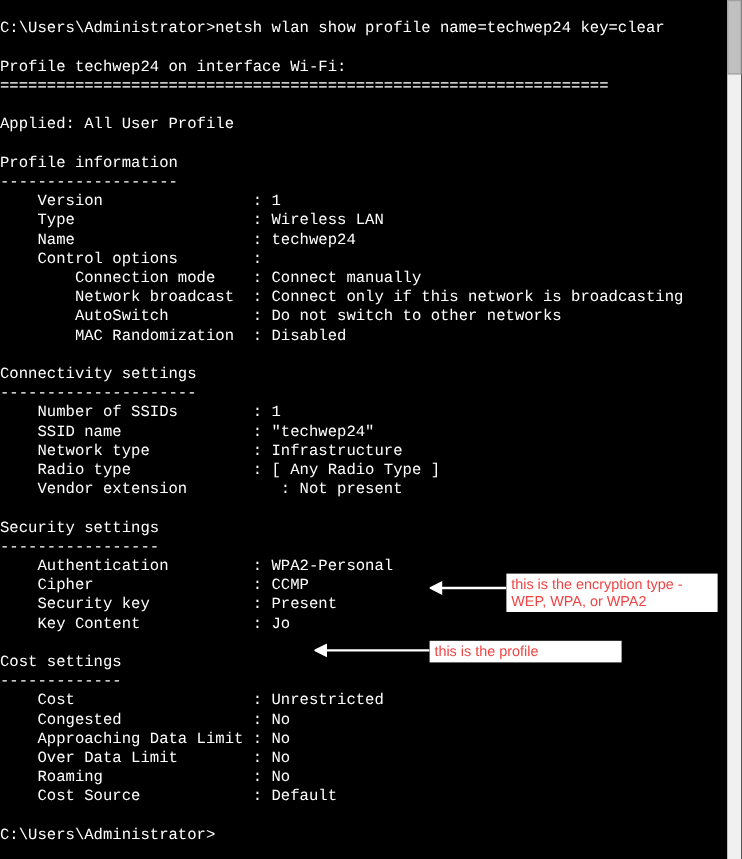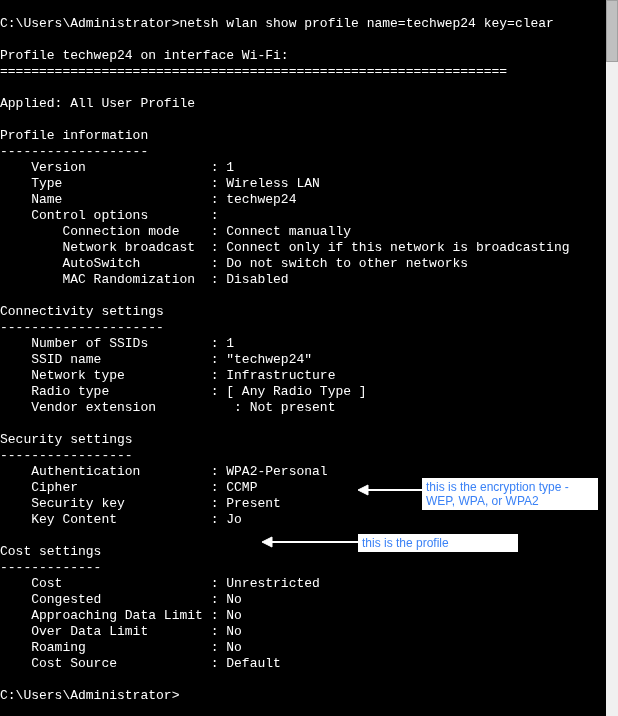--- a/index.html
+++ b/index.html
@@ -40,21 +40,21 @@
     box-sizing: border-box;
   }
   .wrap {
     position: relative;
     width: 618px;
     height: 641px;
   }
   .annot {
     position: absolute;
     background: #fff;
-    color: #3b82f6;
+    color: #ef4444;
     font-family: Arial, sans-serif;
     font-size: 12px;
     line-height: 14px;
     padding: 2px 4px;
   }
   .arrow {
     position: absolute;
     stroke: #fff;
     fill: #fff;
   }

